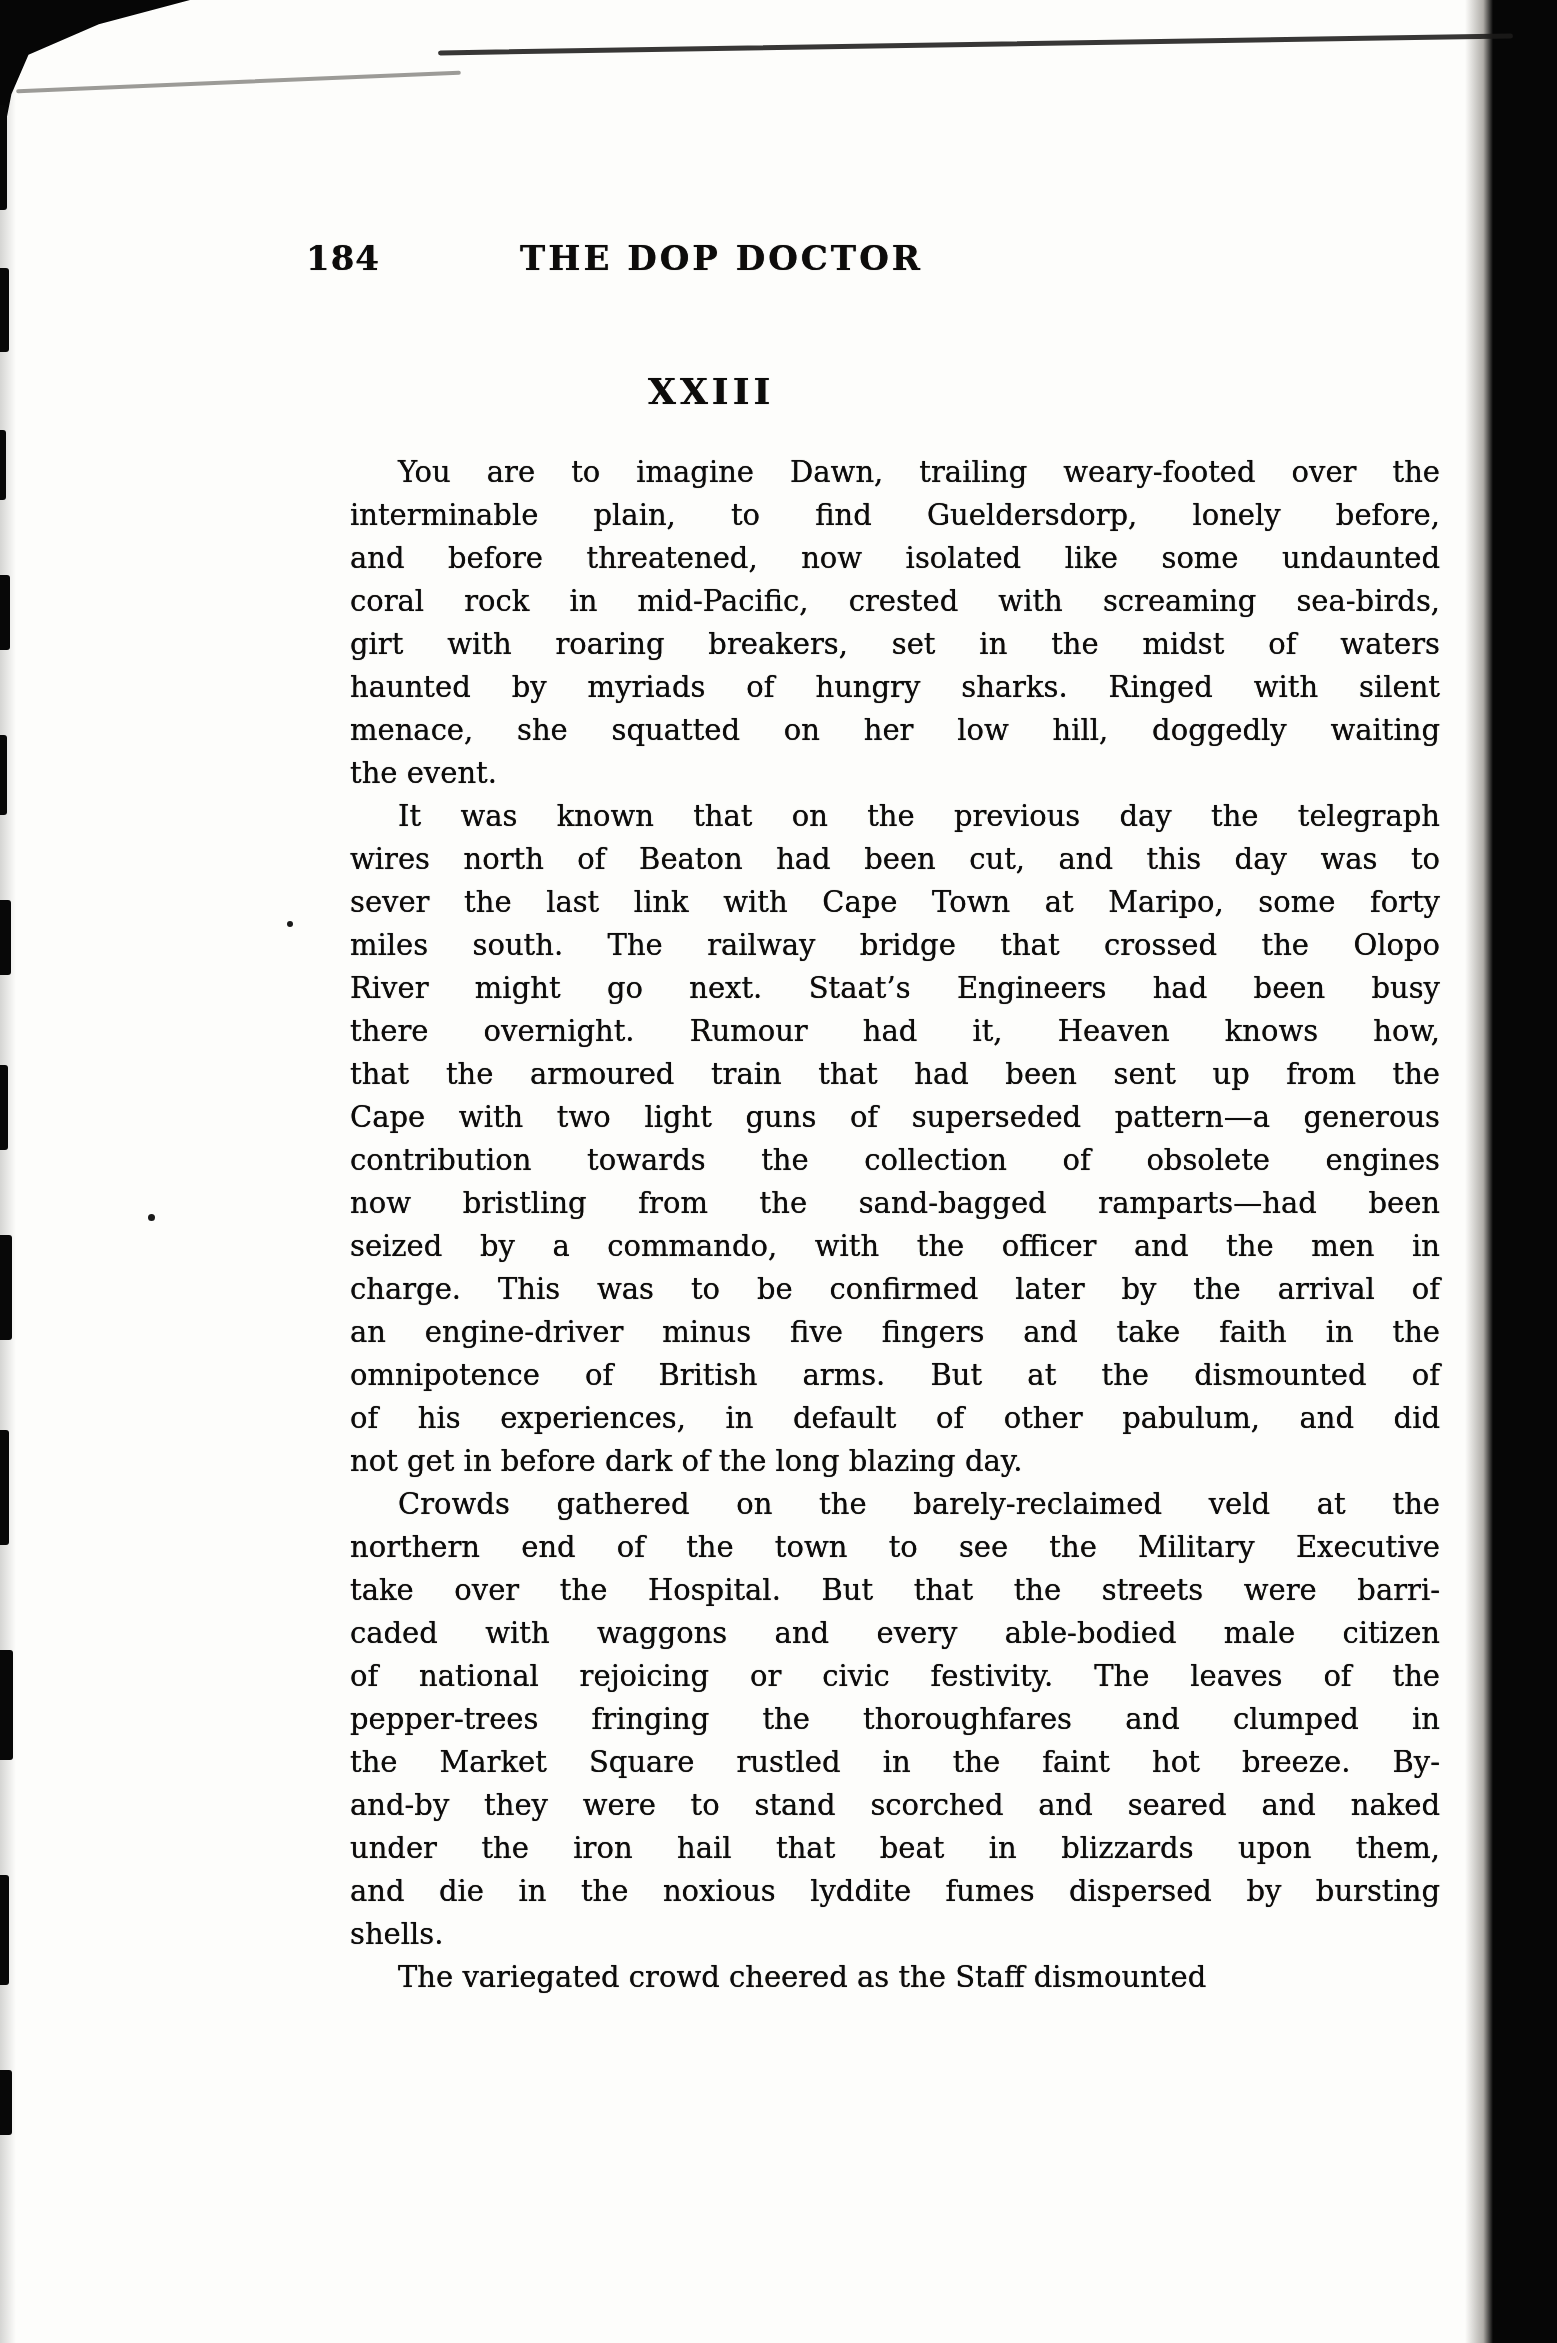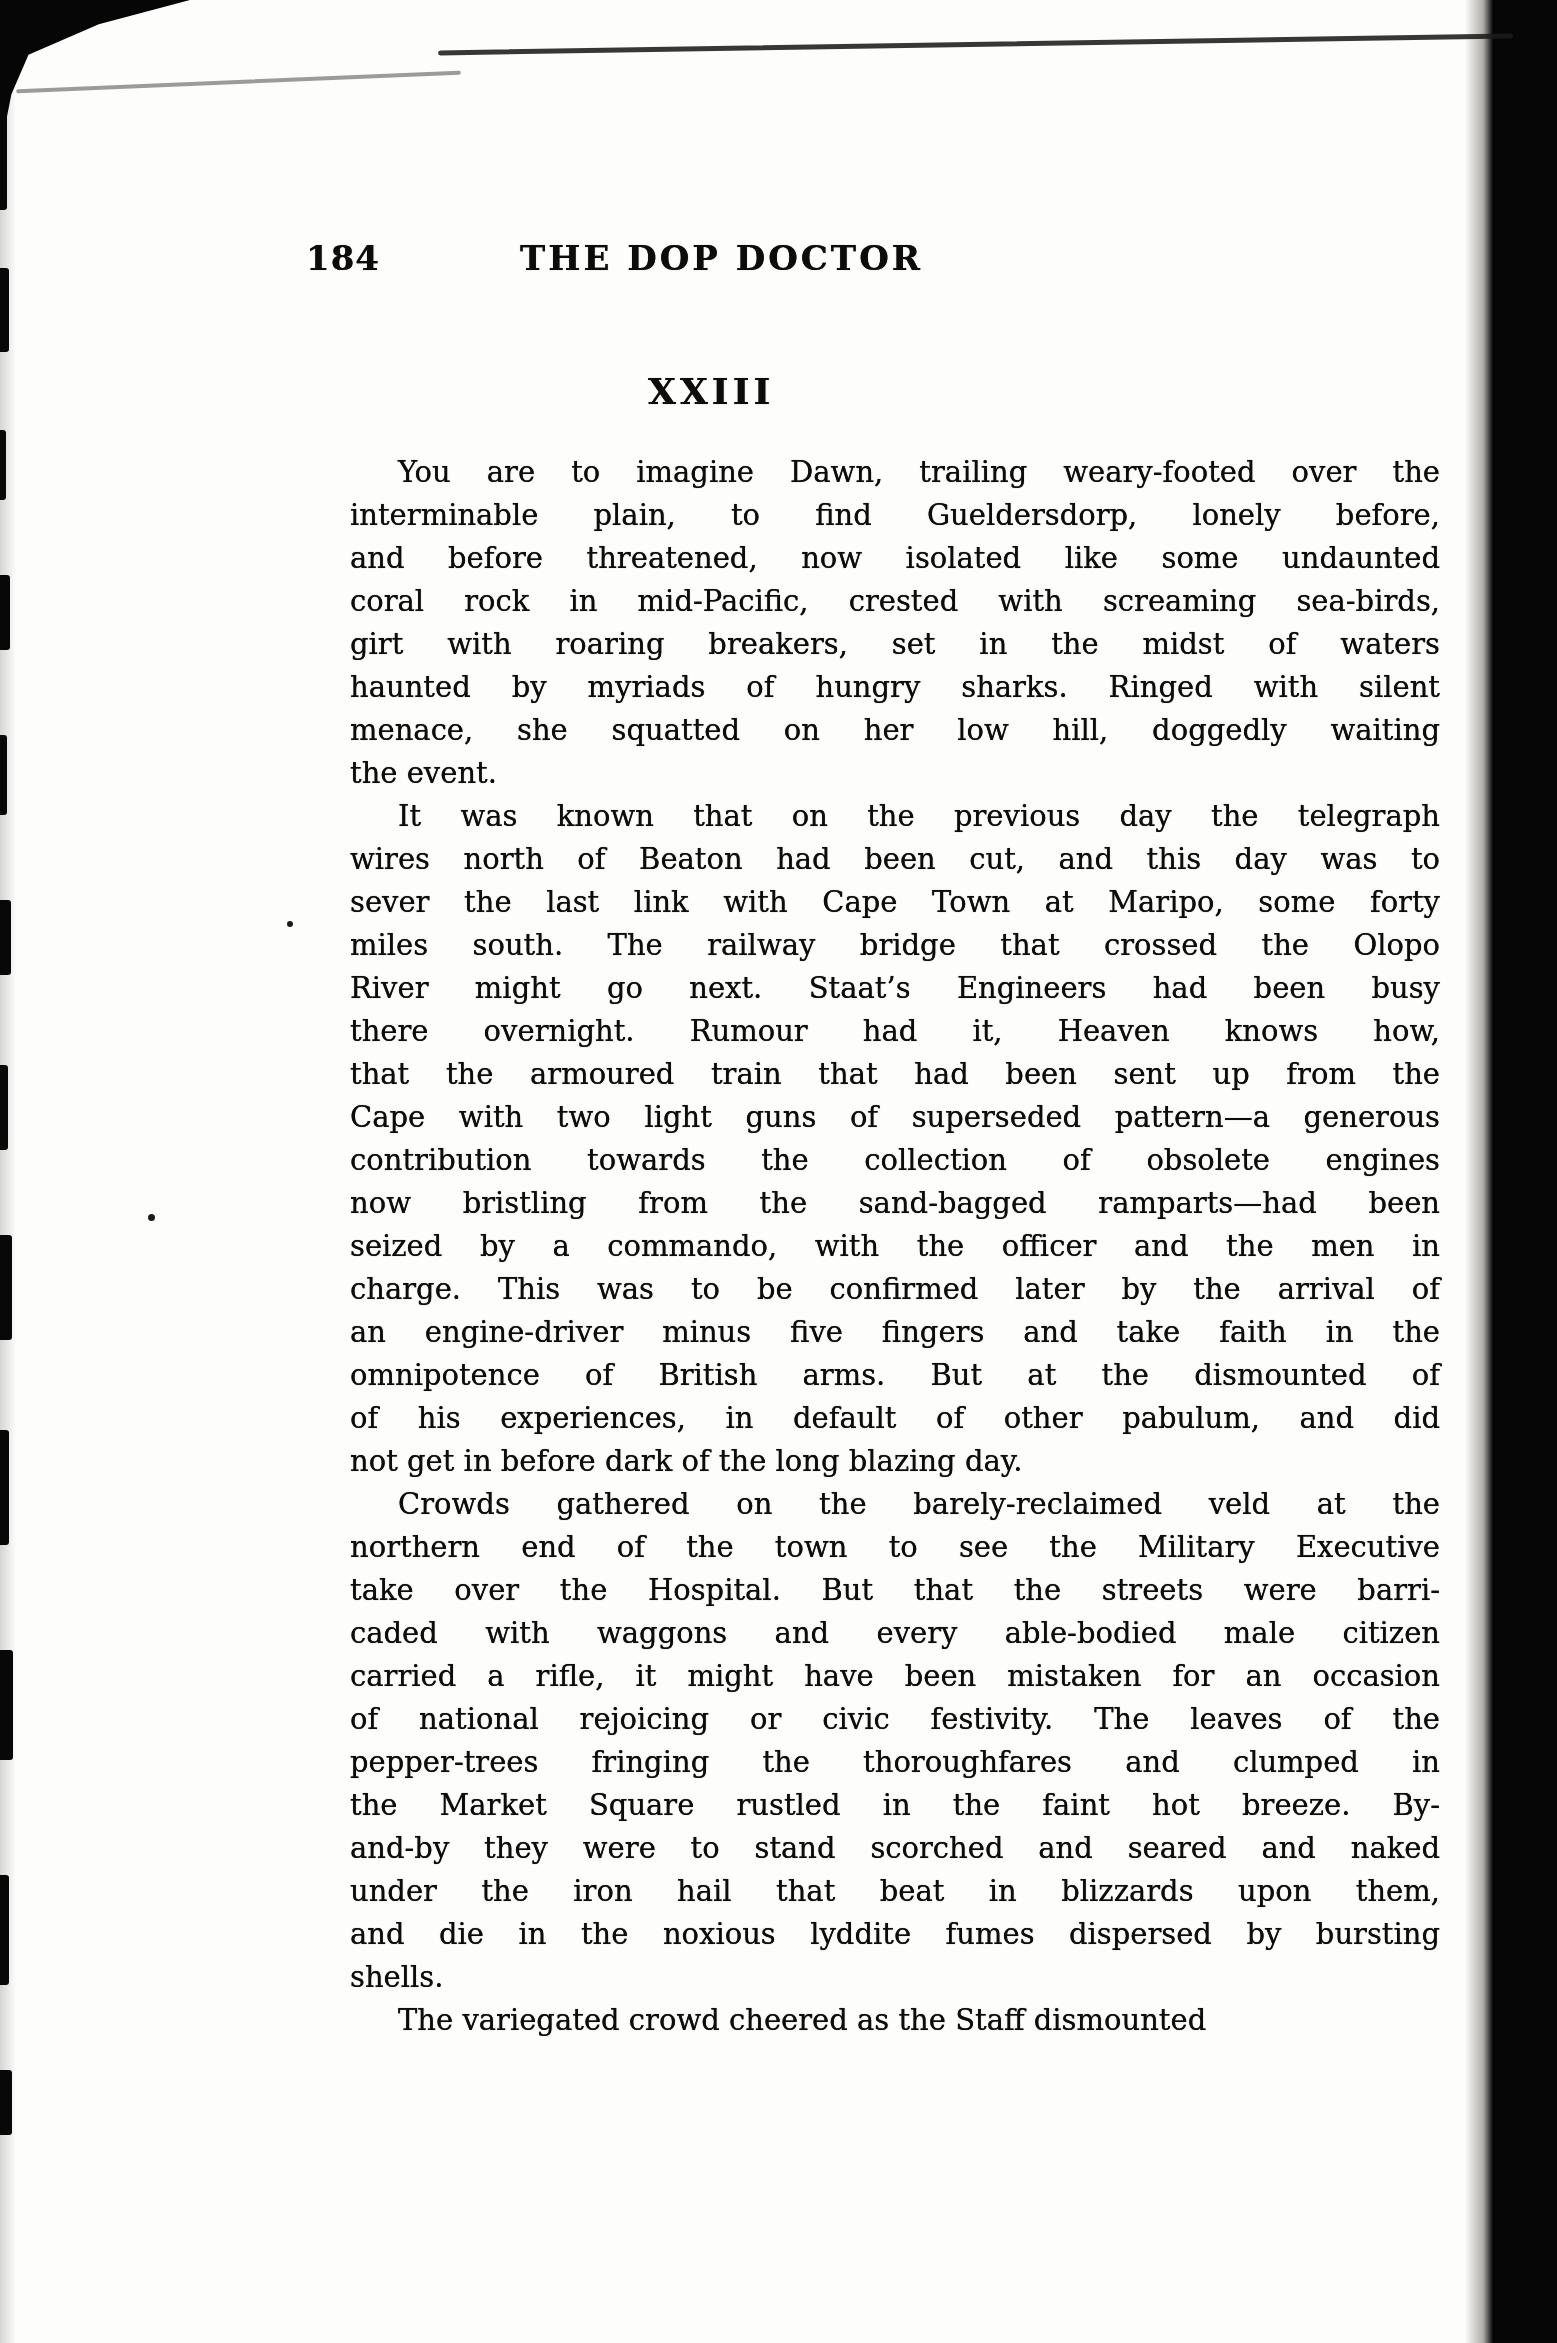--- a/index.html
+++ b/index.html
@@ -123,21 +123,20 @@
         <div class="line">an engine-driver minus five fingers and take faith in the</div>
         <div class="line">omnipotence of British arms. But at the dismounted of</div>
         <div class="line">of his experiences, in default of other pabulum, and did</div>
         <div class="line last">not get in before dark of the long blazing day.</div>
       </div>
       <div class="para">
         <div class="line first">Crowds gathered on the barely-reclaimed veld at the</div>
         <div class="line">northern end of the town to see the Military Executive</div>
         <div class="line">take over the Hospital. But that the streets were barri-</div>
         <div class="line">caded with waggons and every able-bodied male citizen</div>
-        <div class="line">carried a rifle, it might have been mistaken for an occasion</div>
         <div class="line">of national rejoicing or civic festivity. The leaves of the</div>
         <div class="line">pepper-trees fringing the thoroughfares and clumped in</div>
         <div class="line">the Market Square rustled in the faint hot breeze. By-</div>
         <div class="line">and-by they were to stand scorched and seared and naked</div>
         <div class="line">under the iron hail that beat in blizzards upon them,</div>
         <div class="line">and die in the noxious lyddite fumes dispersed by bursting</div>
         <div class="line last">shells.</div>
       </div>
       <div class="para">
         <div class="line first last">The variegated crowd cheered as the Staff dismounted</div>

